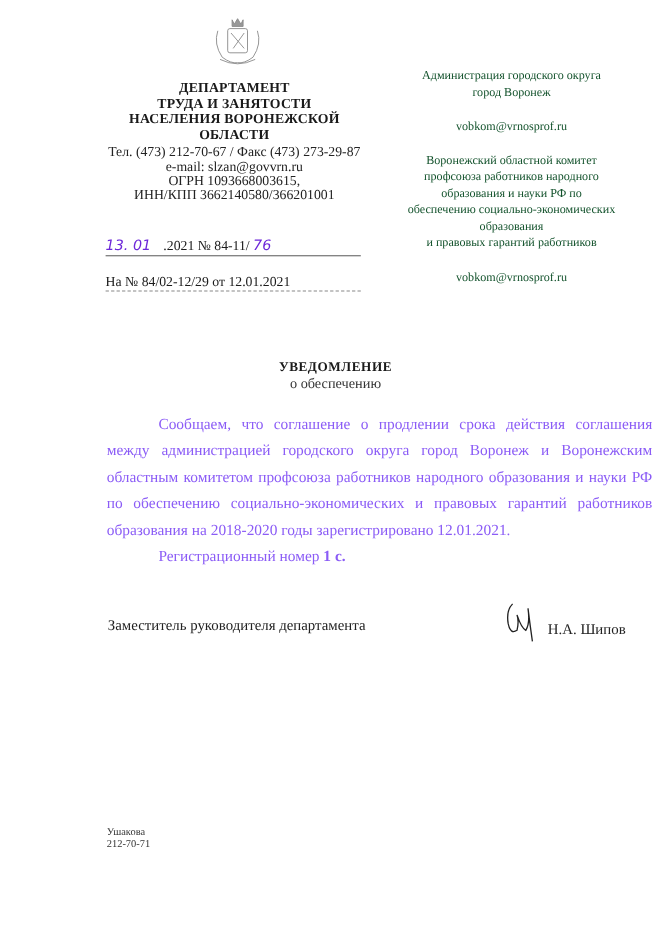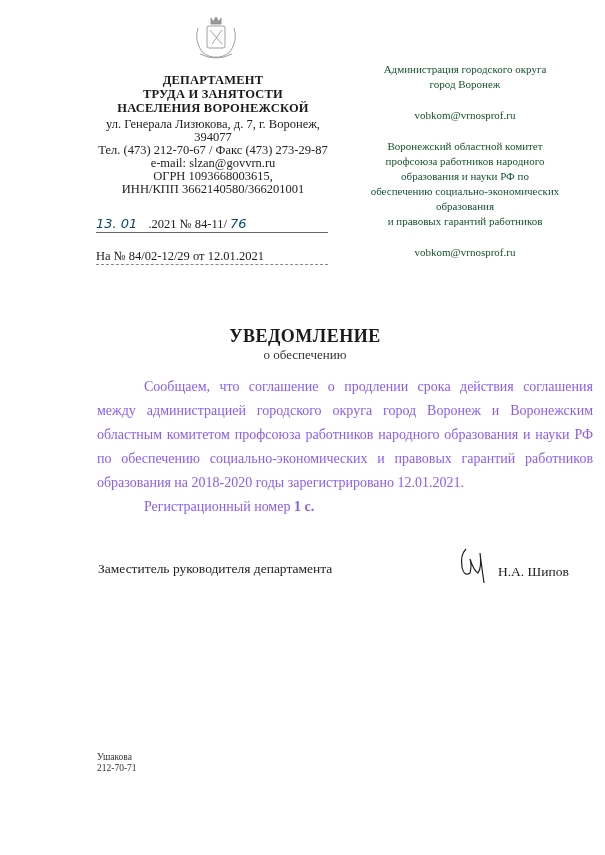--- a/index.html
+++ b/index.html
@@ -5,28 +5,28 @@
   html, body { margin:0; padding:0; background:#ffffff; }
   body { width:605px; height:855px; position:relative; overflow:hidden;
          font-family:"Liberation Serif", "DejaVu Serif", serif; color:#1a1a1a; }
   .abs { position:absolute; }
   .emblem { left:192px; top:10px; width:48px; height:50px; }
   .left-col { left:88px; top:73px; width:250px; text-align:center; }
   .dept { font-weight:bold; font-size:12.5px; line-height:14px; letter-spacing:0.2px; }
   .contacts { font-size:12.5px; line-height:13px; color:#222; margin-top:3px; }
   .date-line { left:96px; top:216px; width:232px; height:16px; border-bottom:1px solid #666;
                font-size:12.5px; }
-  .date-hand { font-family:"DejaVu Sans", sans-serif; font-style:italic; font-size:13px; color:#0c4a6e; }
+  .date-hand { font-family:"DejaVu Sans", sans-serif; font-style:italic; font-size:13px; color:#6d28d9; }
   .ref-line { left:96px; top:249px; width:232px; height:15px; border-bottom:1px dashed #888;
               font-size:12.5px; }
   .right-col { left:330px; top:62px; width:270px; text-align:center; font-size:11px; line-height:15px; color:#14532d; }
   .right-col p { margin:0; }
   .gap { height:16px; }
   .title { left:200px; top:326px; width:210px; text-align:center; }
-  .title .t1 { font-weight:bold; font-size:18px; letter-spacing:0.5px; }
+  .title .t1 { font-weight:bold; font-size:12px; letter-spacing:0.5px; }
   .title .t2 { font-size:13px; color:#333; }
   .body-text { left:97px; top:375px; width:496px; font-size:14px; line-height:24px; text-align:justify; color:#8b5cf6; }
   .body-text p { margin:0; }
   .indent { text-indent:47px; }
   .sign-row { left:98px; top:561px; width:507px; font-size:13.5px; color:#222; }
   .signature { left:458px; top:545px; width:32px; height:40px; }
   .signer { left:498px; top:564px; font-size:13.5px; color:#222; }
   .footer { left:97px; top:752px; font-size:9.5px; line-height:11px; color:#333; }
 </style>
 </head>
@@ -42,23 +42,23 @@
       <path d="M8 44 Q24 52 40 44"></path>
     </g>
   </svg>
 </div>
 
 <div class="abs left-col">
   <div class="dept">
     <div>ДЕПАРТАМЕНТ</div>
     <div>ТРУДА И ЗАНЯТОСТИ</div>
     <div>НАСЕЛЕНИЯ ВОРОНЕЖСКОЙ</div>
+    <div>ОБЛАСТИ</div>
   </div>
   <div class="contacts">
-    <div>ул. Генерала Лизюкова, д. 7, г. Воронеж, 394077</div>
     <div>Тел. (473) 212-70-67 / Факс (473) 273-29-87</div>
     <div>e-mail: slzan@govvrn.ru</div>
     <div>ОГРН 1093668003615,</div>
     <div>ИНН/КПП  3662140580/366201001</div>
   </div>
 </div>
 
 <div class="abs date-line">
   <span class="date-hand">13. 01</span>
   <span style="margin-left:8px">.2021 № 84-11/</span>

